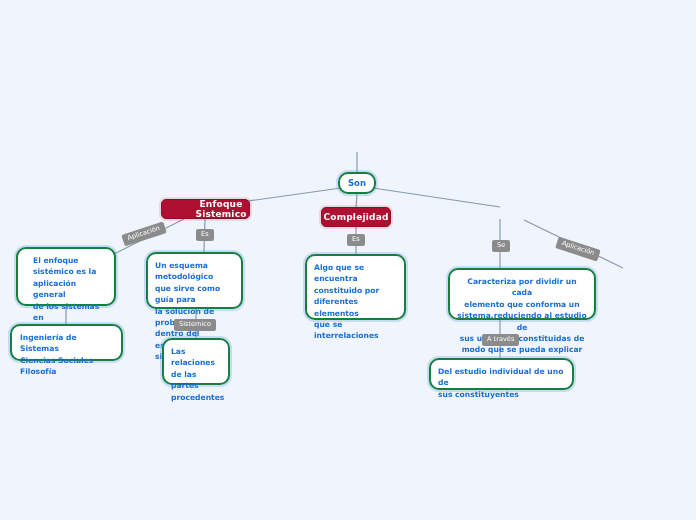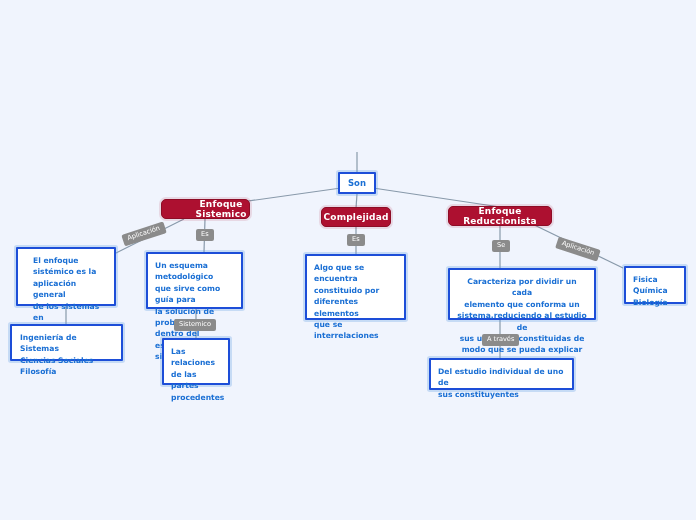--- a/index.html
+++ b/index.html
@@ -50,22 +50,22 @@
     font-size: 8.5px;
     padding: 0 10px;
   }
   .red.topic {
     font-size: 9px;
     padding: 0 9px;
   }
   
   .blue {
     background: #ffffff;
-    border: 2px solid #1d4ed8;
-    border-radius: 1px;
+    border: 2px solid #15803d;
+    border-radius: 10px;
     color: #1a6fd4;
     font-weight: bold;
     font-size: 7.6px;
     line-height: 1.5;
     padding: 6px 7px;
     box-shadow: 0 0 0 2px rgba(102,163,230,.30);
   }
   .blue.center {
     display: flex;
     align-items: center;
@@ -147,27 +147,25 @@
   <div class="glabel" style="left:174px; top:319px;">Sistemico</div>
 
   <div class="node blue" style="left:162px; top:338px; width:68px; height:47px;">Las relaciones<br>de las partes<br>procedentes</div>
 
   <div class="node red topic" style="left:321px; top:207px; width:70px; height:20px;">Complejidad</div>
 
   <div class="glabel" style="left:347px; top:234px;">Es</div>
 
   <div class="node blue" style="left:305px; top:254px; width:101px; height:66px;">Algo que se<br>encuentra<br>constituido por<br>diferentes elementos<br>que se<br>interrelaciones</div>
 
-  <div class="node red topic" style="left:448px; top:206px; width:104px; height:20px;">Enfoque Reduccionista</div>
 
   <div class="glabel" style="left:492px; top:240px;">Se</div>
 
   <div class="glabel rot-down" style="left:556px; top:243px;">Aplicación</div>
 
   <div class="node blue" style="left:448px; top:268px; width:148px; height:52px;text-align:center;">Caracteriza por dividir un cada<br>elemento que conforma un<br>sistema,reduciendo al estudio de<br>sus unidades constituidas de<br>modo que se pueda explicar</div>
 
   <div class="glabel" style="left:482px; top:334px;">A través</div>
 
   <div class="node blue" style="left:429px; top:358px; width:145px; height:32px;">Del estudio individual de uno de<br>sus constituyentes</div>
 
-  <div class="node blue" style="left:624px; top:266px; width:62px; height:38px;">Fisica<br>Química<br>Biología</div>
 
 </div>
 
 </body></html>

